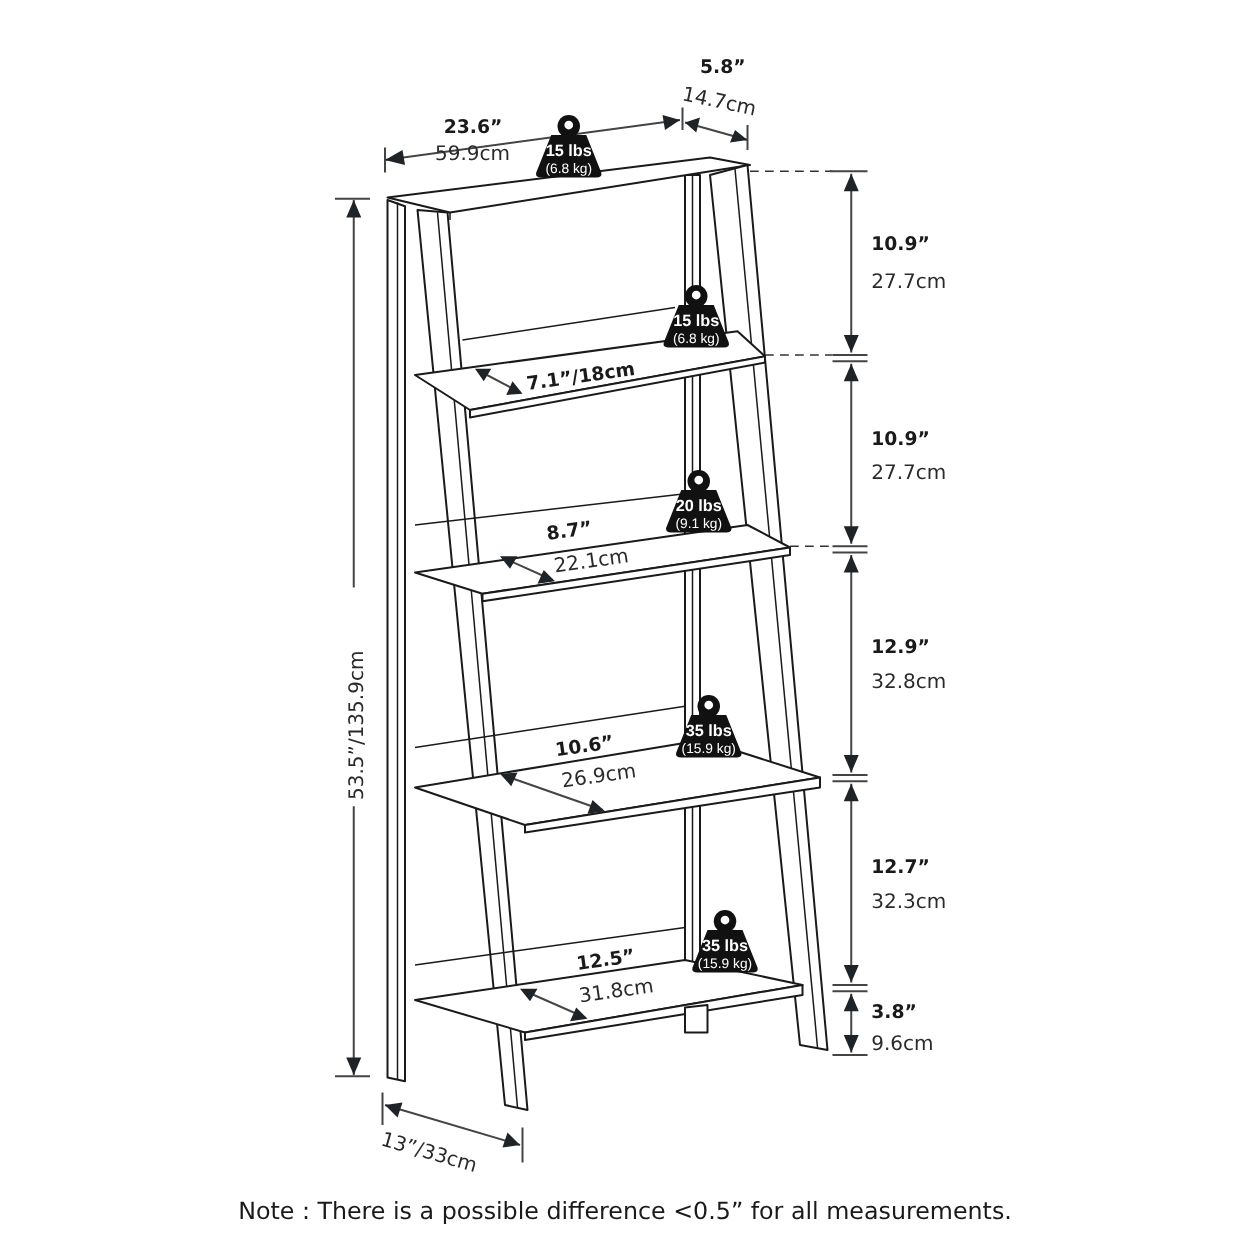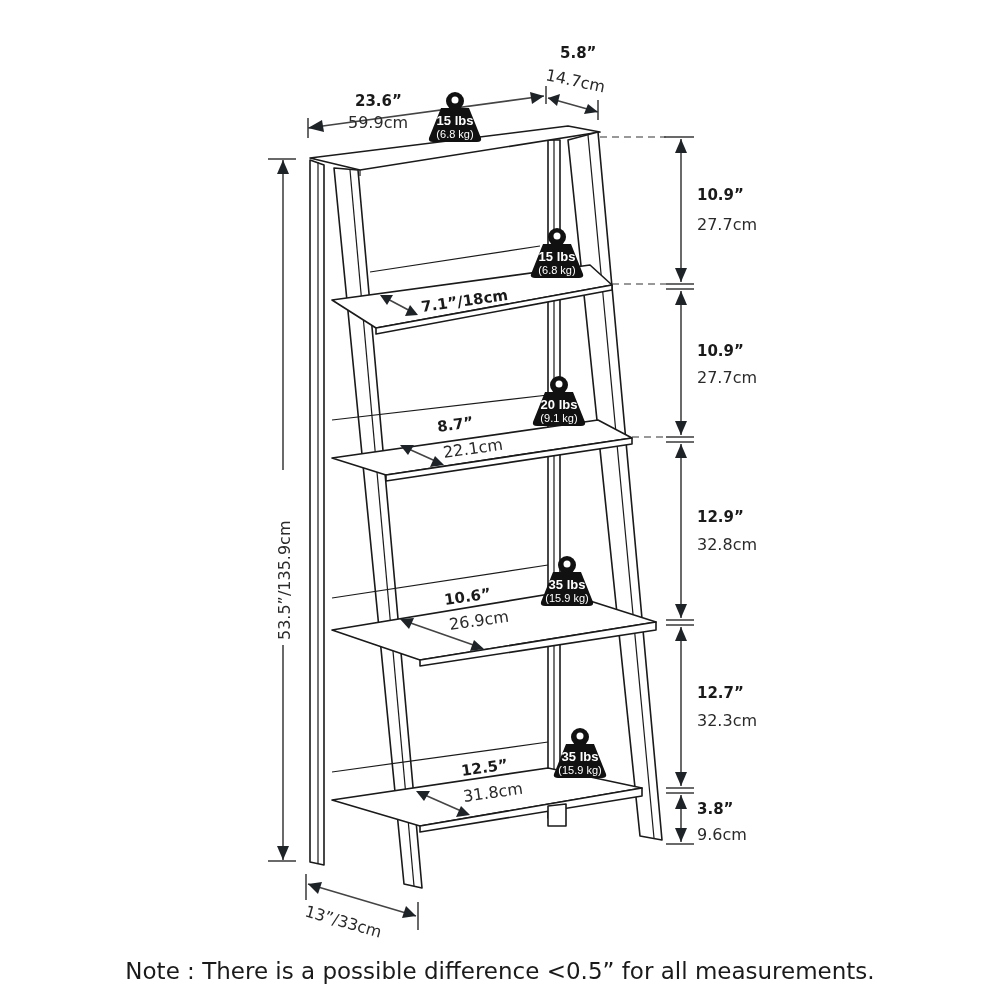--- a/index.html
+++ b/index.html
@@ -7,21 +7,21 @@
   svg { position:absolute; left:0; top:0; }
   .frame { fill:#ffffff; stroke:#1a1a1a; stroke-width:1.6; stroke-linejoin:round; }
   .thin { fill:none; stroke:#1a1a1a; stroke-width:1.2; }
   .dim { fill:none; stroke:#444; stroke-width:1.6; }
   .dash { fill:none; stroke:#333; stroke-width:1.2; stroke-dasharray:7 5; }
   .arrow { fill:#1e2328; }
   .bold { font-family:"DejaVu Sans", sans-serif; font-weight:bold; font-size:15px; fill:#1a1a1a; }
   .reg { font-family:"DejaVu Sans", sans-serif; font-size:16px; fill:#2a2a2a; }
   .wt-big { font-family:"Liberation Sans", sans-serif; font-weight:bold; font-size:13px; fill:#fff; }
   .wt-small { font-family:"Liberation Sans", sans-serif; font-size:11px; fill:#fff; }
-  .note { position:absolute; left:0; width:1000px; top:958px; text-align:center; font-family:"DejaVu Sans", sans-serif; font-size:23px; color:#1a1a1a; }
+  .note { position:absolute; left:0; width:1000px; top:958px; text-align:center; font-family:"DejaVu Sans", sans-serif; font-size:19px; color:#1a1a1a; }
 </style>
 </head>
 <body>
 
 <svg width="1000" height="1000" viewBox="0 0 1000 1000">
   <defs>
     <g id="wt">
 
       <circle cx="0" cy="9" r="9" fill="#111"></circle>
       <circle cx="0" cy="8" r="3.5" fill="#fff"></circle>

